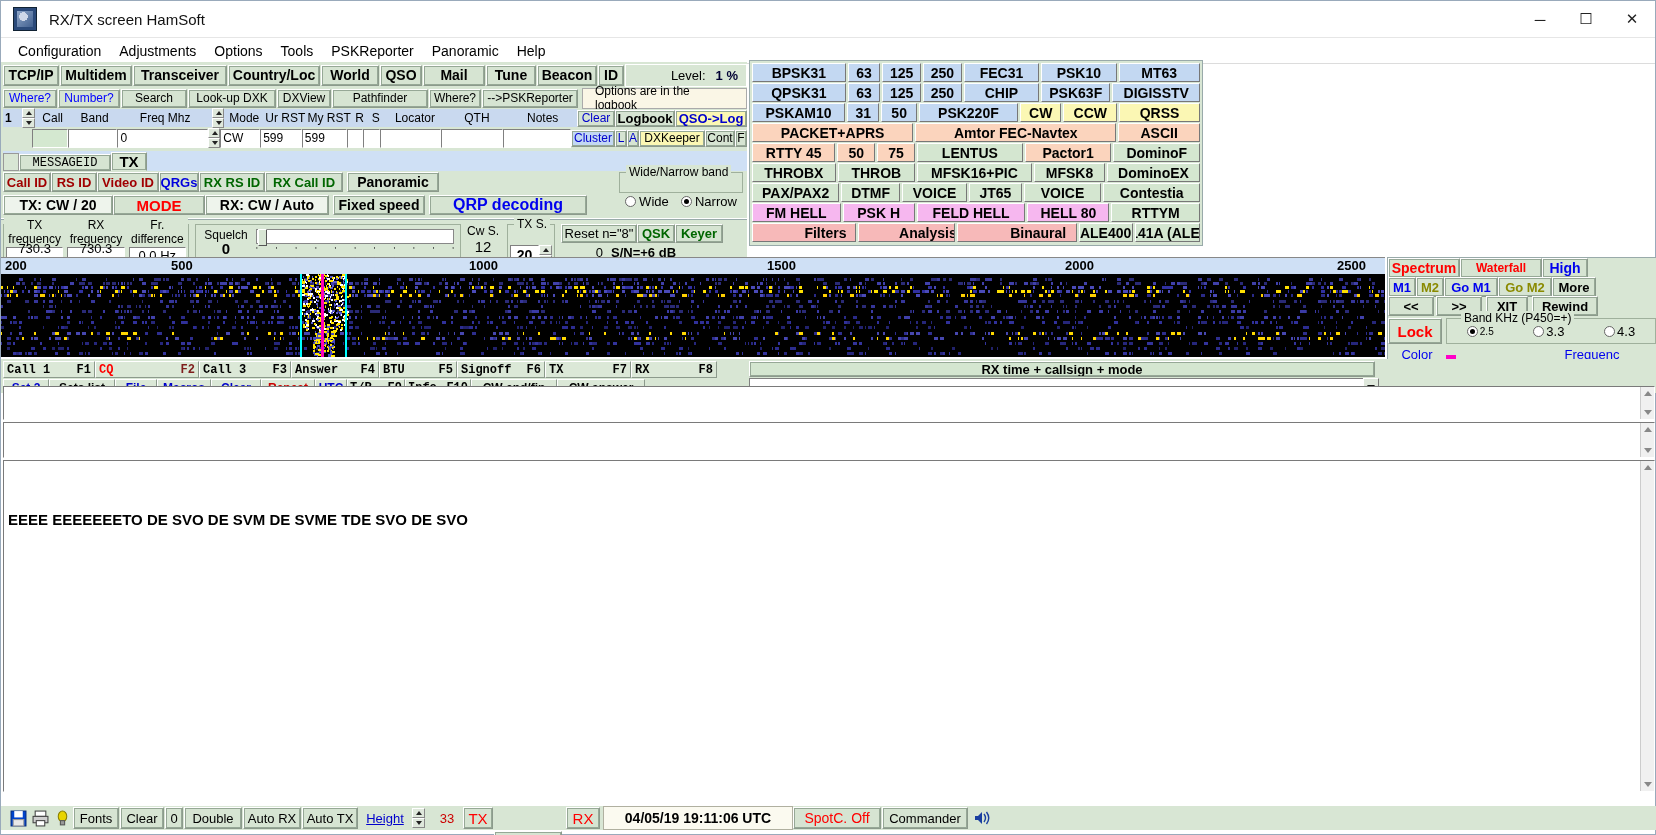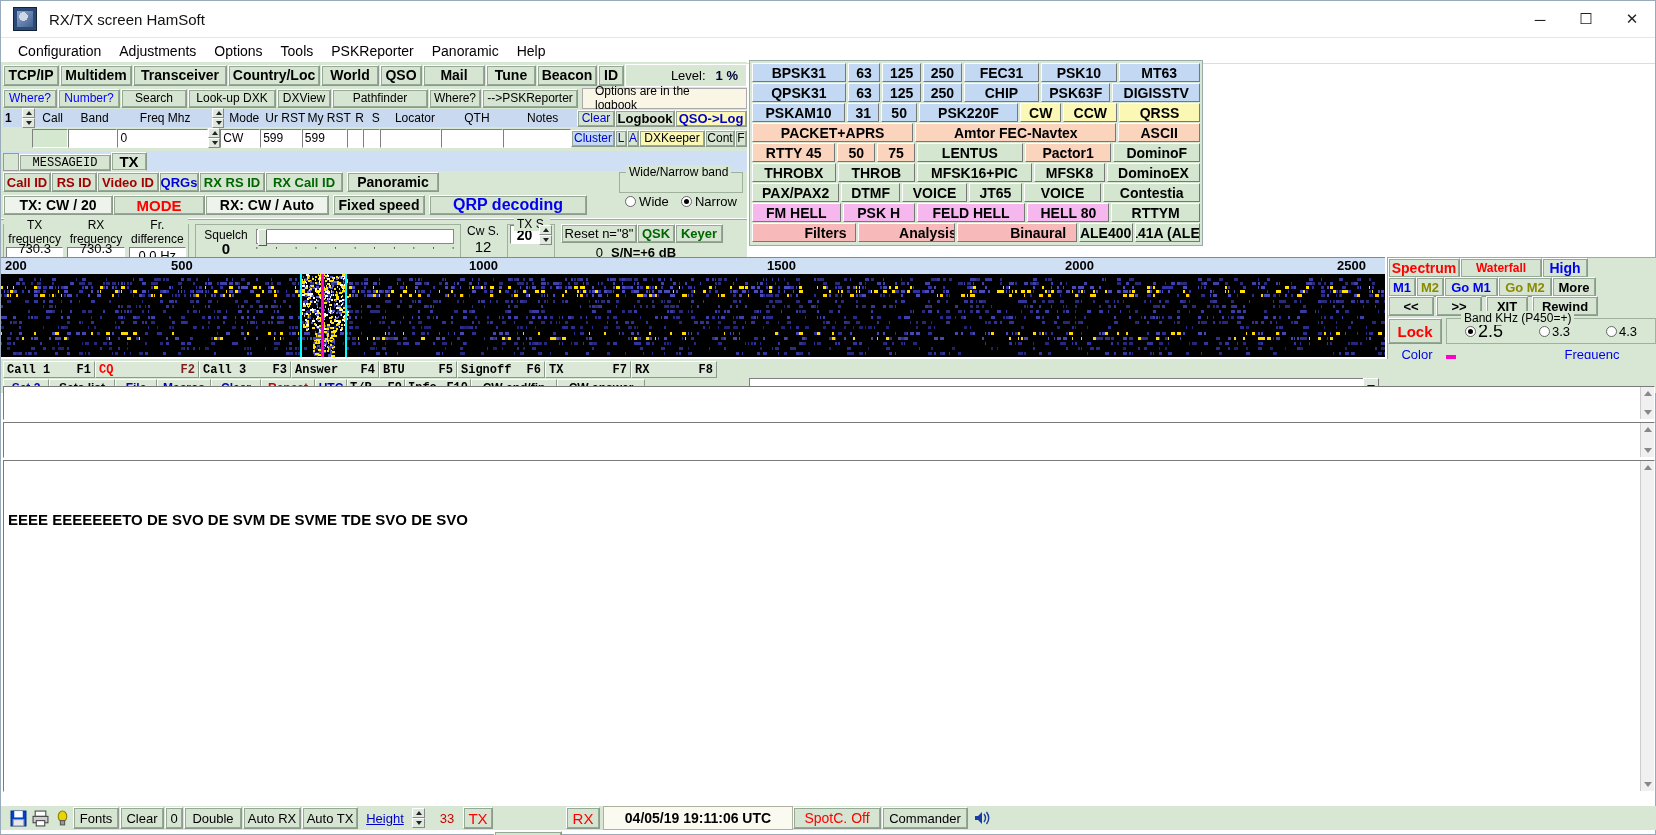--- a/index.html
+++ b/index.html
@@ -308,21 +308,21 @@
         </div>
       </div>
 
       <div style="width:44px;text-align:center;">
         <div style="font-size:12px;">Cw S.</div>
         <div style="font-size:15px;">12</div>
       </div>
 
       <div class="grp" style="width:48px;text-align:center;margin-left:2px;">
         <div class="lg">TX S.</div>
-        <div style="display:flex;margin-top:0;padding:0 2px;">
+        <div style="display:flex;margin-top:20px;padding:0 2px;">
           <div class="tf" style="flex:1;justify-content:center;font-size:14px;font-weight:bold;">20</div>
           <div class="spin">
               <div></div>
               <div></div>
             </div>
         </div>
       </div>
 
       <div style="flex:1;margin-left:6px;">
         <div style="display:flex;">
@@ -3314,21 +3314,21 @@
       <div class="b" style="width:46px;font-size:13px;margin-left:2px;">&gt;&gt;</div>
       <div class="b" style="width:42px;font-size:13px;margin-left:4px;">XIT</div>
       <div class="b" style="width:66px;font-size:13px;margin-left:4px;">Rewind</div>
     </div>
     <div style="display:flex;height:30px;margin-top:2px;align-items:center;">
       <div class="b" style="width:54px;height:26px;color:#ff0000;font-size:15px;">Lock</div>
       <div class="grp" style="flex:1;margin-left:4px;height:26px;display:flex;align-items:center;justify-content:space-around;">
         <span class="lg" style="left:14px;">Band KHz (P450=+)</span>
         <span style="display:flex;align-items:center;gap:2px;">
           <i class="radio on"></i>
-          <span style="font-size:18px">2.5</span>
+          <span style="font-size:10px">2.5</span>
         </span>
         <span style="display:flex;align-items:center;gap:2px;">
           <i class="radio"></i>
           <span style="font-size:13px">3.3</span>
         </span>
         <span style="display:flex;align-items:center;gap:2px;">
           <i class="radio"></i>
           <span style="font-size:13px">4.3</span>
         </span>
       </div>
@@ -3407,20 +3407,21 @@
         <div class="fk2" style="width: 66px; color: rgb(0, 0, 0); justify-content: space-between;">
           <span style="font-family: &quot;Liberation Mono&quot;, monospace;">Info</span>
           <span style="font-family: &quot;Liberation Mono&quot;, monospace;">F10</span>
         </div>
         <div class="fk2" style="width: 86px; color: rgb(0, 0, 0);">CW end/fin</div>
         <div class="fk2" style="width: 88px; color: rgb(0, 0, 0);">CW answer</div>
       </div>
   </div>
 
   <div class="panel" style="position:absolute;left:748px;top:358px;width:908px;height:34px;">
+    <div class="b" style="position:absolute;left:0;top:2px;width:626px;height:16px;font-size:13px;background:#d4e6d0;">RX time + callsign + mode</div>
     <div class="tf" style="position:absolute;left:0;top:19px;width:626px;height:17px;"></div>
     <div style="position:absolute;left:614px;top:19px;width:14px;height:17px;border:1px solid;border-color:#fff #777 #777 #fff;background:#dfe8dc;">
       <div style="width:0;height:0;border-left:4px solid transparent;border-right:4px solid transparent;border-top:5px solid #111;margin:6px auto;"></div>
     </div>
   </div>
 
   <div class="ta" style="position:absolute;left:2px;top:385px;width:1652px;height:34px;">
     <div style="padding:2px 4px;font-size:15px;"></div>
     <div class="sb"></div>
   </div>

